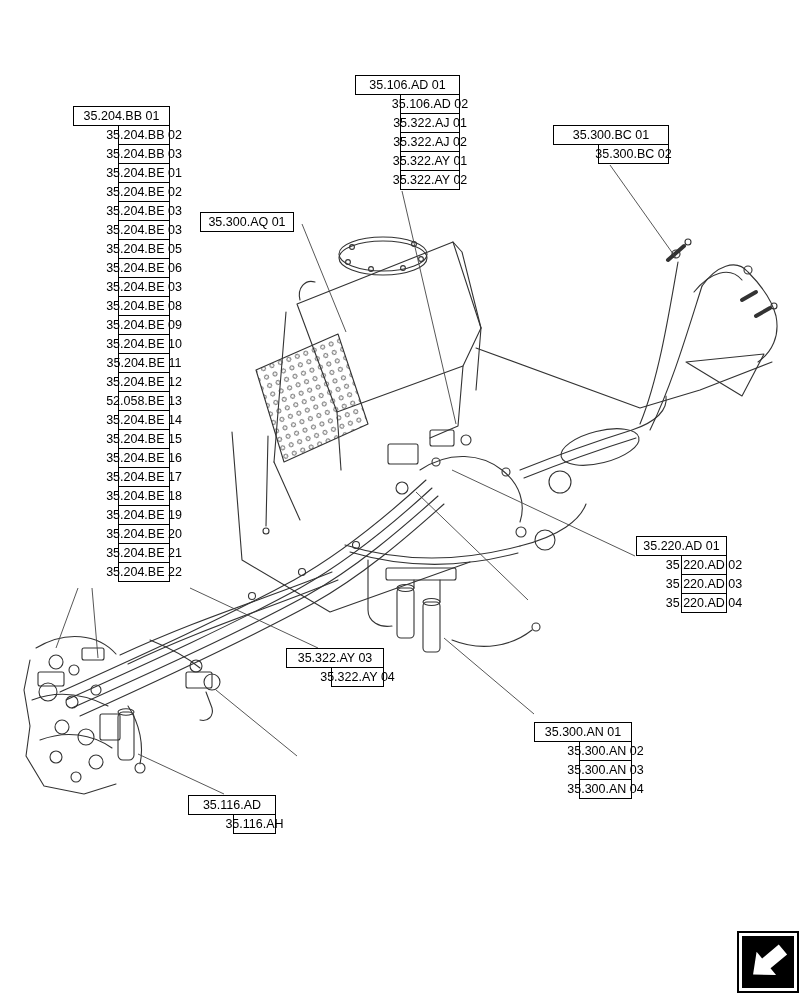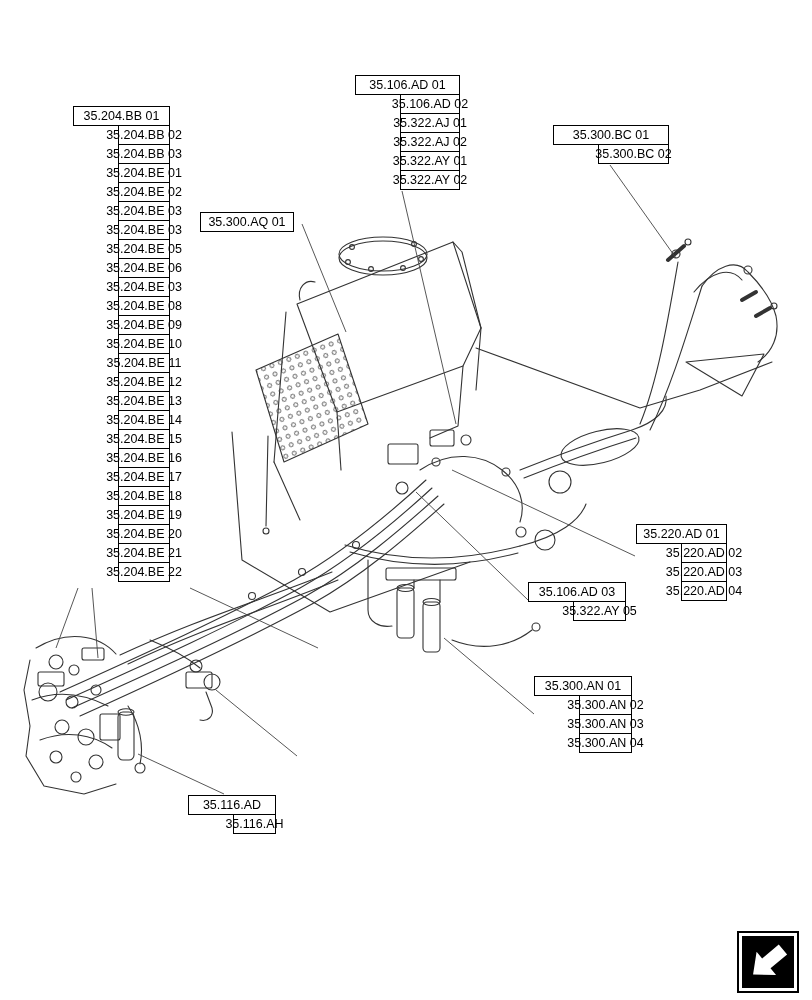--- a/index.html
+++ b/index.html
@@ -167,21 +167,21 @@
       <div class="label-cell">35.204.BE 03</div>
       <div class="label-cell">35.204.BE 03</div>
       <div class="label-cell">35.204.BE 05</div>
       <div class="label-cell">35.204.BE 06</div>
       <div class="label-cell">35.204.BE 03</div>
       <div class="label-cell">35.204.BE 08</div>
       <div class="label-cell">35.204.BE 09</div>
       <div class="label-cell">35.204.BE 10</div>
       <div class="label-cell">35.204.BE 11</div>
       <div class="label-cell">35.204.BE 12</div>
-      <div class="label-cell">35.204.BE 13</div>
+      <div class="label-cell">52.058.BE 13</div>
       <div class="label-cell">35.204.BE 14</div>
       <div class="label-cell">35.204.BE 15</div>
       <div class="label-cell">35.204.BE 16</div>
       <div class="label-cell">35.204.BE 17</div>
       <div class="label-cell">35.204.BE 18</div>
       <div class="label-cell">35.204.BE 19</div>
       <div class="label-cell">35.204.BE 20</div>
       <div class="label-cell">35.204.BE 21</div>
       <div class="label-cell">35.204.BE 22</div>
     </div>
@@ -197,34 +197,34 @@
 
   <div class="label-group" style="left:553px;top:125px;width:116px">
       <div class="label-cell">35.300.BC 01</div>
       <div class="label-cell">35.300.BC 02</div>
     </div>
 
   <div class="label-group" style="left:200px;top:212px;width:94px">
       <div class="label-cell">35.300.AQ 01</div>
     </div>
 
-  <div class="label-group" style="left:636px;top:524px;width:91px">
+  <div class="label-group" style="left:636px;top:536px;width:91px">
       <div class="label-cell">35.220.AD 01</div>
       <div class="label-cell">35.220.AD 02</div>
       <div class="label-cell">35.220.AD 03</div>
       <div class="label-cell">35.220.AD 04</div>
     </div>
 
-  <div class="label-group" style="left:528px;top:582px;width:98px">
-      <div class="label-cell">35.106.AD 03</div>
-      <div class="label-cell">35.322.AY 05</div>
-    </div>
-
-
-  <div class="label-group" style="left:534px;top:676px;width:98px">
+
+  <div class="label-group" style="left:286px;top:648px;width:98px">
+      <div class="label-cell">35.322.AY 03</div>
+      <div class="label-cell">35.322.AY 04</div>
+    </div>
+
+  <div class="label-group" style="left:534px;top:722px;width:98px">
       <div class="label-cell">35.300.AN 01</div>
       <div class="label-cell">35.300.AN 02</div>
       <div class="label-cell">35.300.AN 03</div>
       <div class="label-cell">35.300.AN 04</div>
     </div>
 
 
   <div class="label-group" style="left:188px;top:795px;width:88px">
       <div class="label-cell">35.116.AD</div>
       <div class="label-cell">35.116.AH</div>

